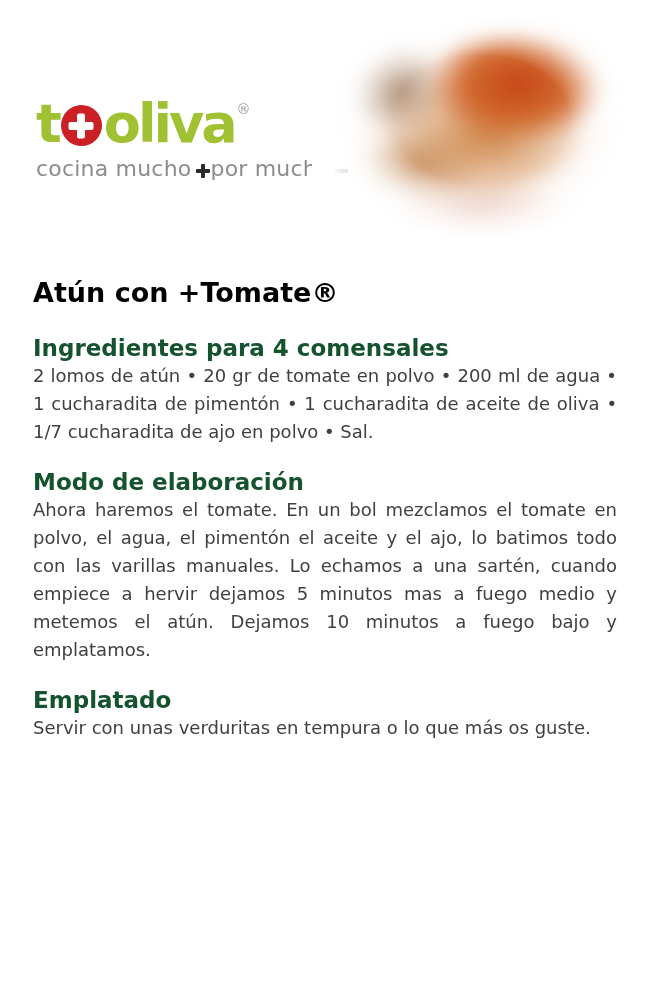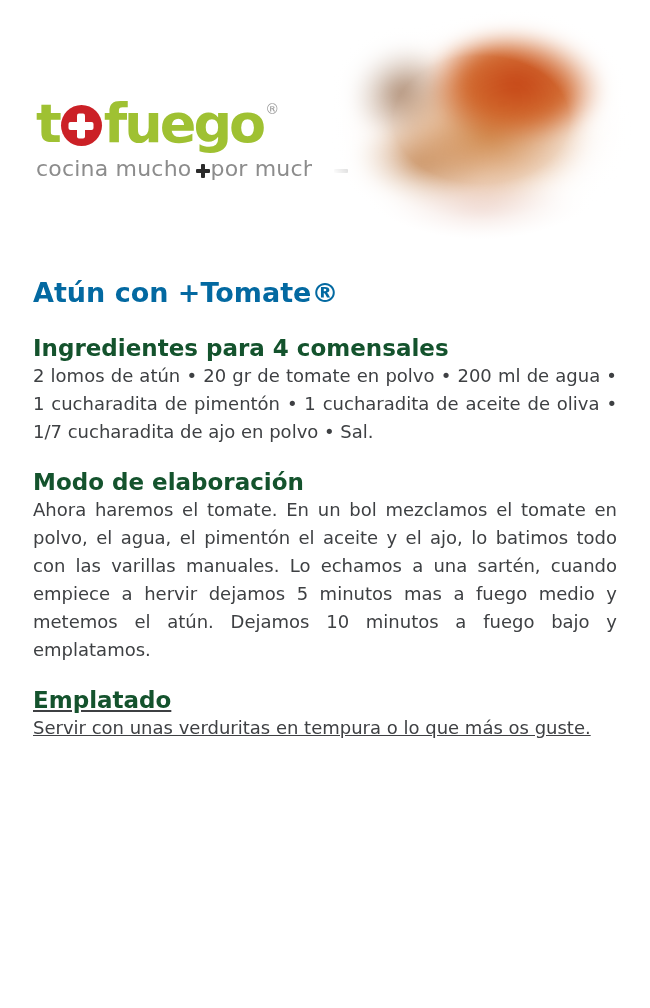--- a/index.html
+++ b/index.html
@@ -119,24 +119,24 @@
     position: absolute;
     left: 33px; top: 276px;
     width: 584px;
     color: #3e4043;
   }
   .title {
     margin: 0 0 25px 0;
     font-size: 27px;
     line-height: 34px;
     font-weight: bold;
-    color: #0369a1;
+    color: #000000;
   }
   section { margin: 0 0 23px 0; }
-  section:last-child { margin-bottom: 12px; text-decoration: underline; }
+  section:last-child { margin-bottom: 12px; }
   h2 {
     margin: 0;
     font-size: 23px;
     line-height: 27px;
     font-weight: bold;
     color: #14532d;
   }
   p {
     margin: 0;
     font-size: 18px;
@@ -145,21 +145,21 @@
     color: #3e4043;
   }
 </style>
 </head>
 <body>
 
 <div class="page">
 
   <header>
     <div class="logo">
-      <div class="logo-word"><span>t</span><span class="logo-circle"><span class="bar-h"></span><span class="bar-v"></span></span><span>fuego</span><span class="logo-reg">®</span></div>
+      <div class="logo-word"><span>t</span><span class="logo-circle"><span class="bar-h"></span><span class="bar-v"></span></span><span>oliva</span><span class="logo-reg">®</span></div>
       <div class="tagline"><span>cocina mucho</span><span class="tag-plus"><span class="bar-h"></span><span class="bar-v"></span></span><span>por mucho</span><span class="tag-dash"></span></div>
     </div>
 
     <div class="photo">
       <div class="blob"></div>
       <div class="vignette"></div>
     </div>
   </header>
 
   <main class="content">

